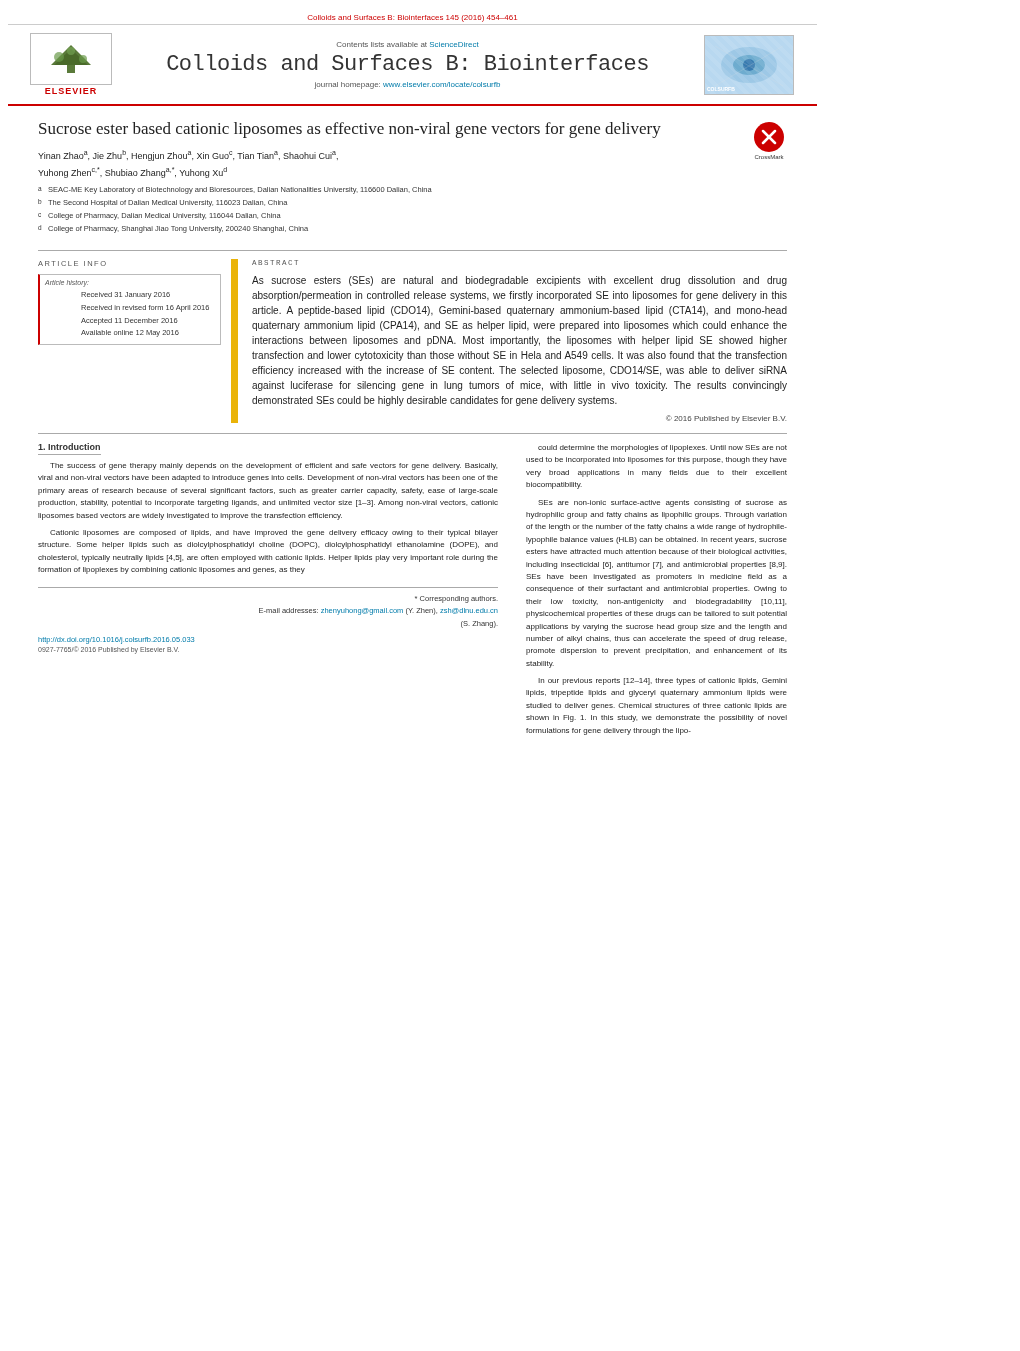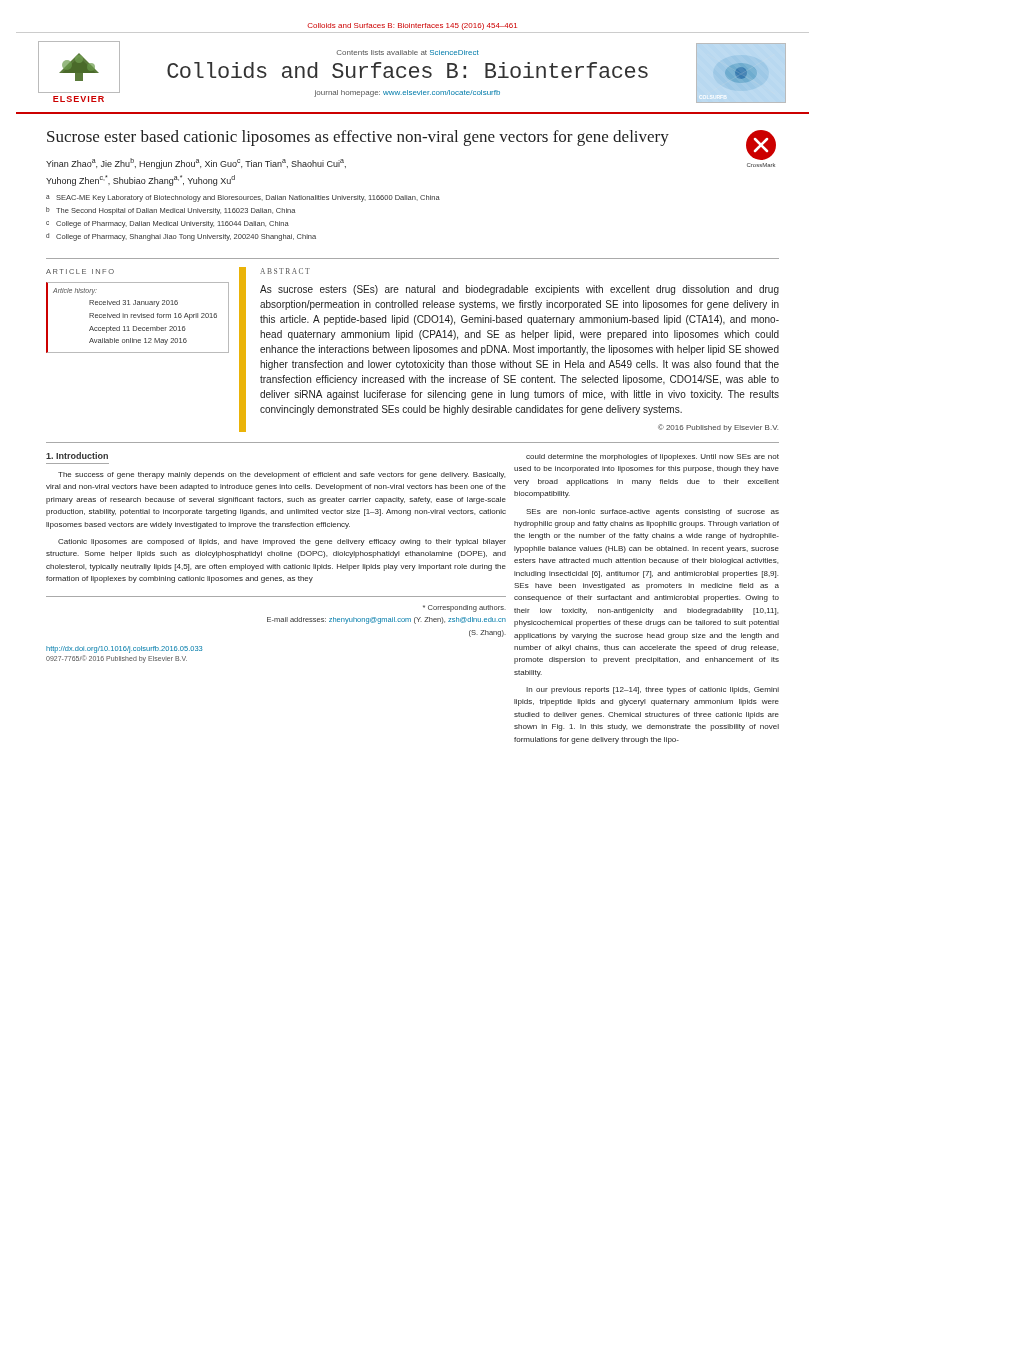--- a/index.html
+++ b/index.html
@@ -8,21 +8,21 @@
       font-size: 9px;
       color: #222;
       background: #fff;
       width: 1020px;
       min-height: 1351px;
     }
     .page {
       width: 825px;
       min-height: 1351px;
       background: #fff;
-      padding: 16px;
+      padding: 8px;
     }
     
     .top-banner {
       background: #fff;
       text-align: center;
       padding: 4px 0 2px 0;
       border-bottom: 1px solid #ccc;
     }
     .top-banner .journal-ref {
       color: #c00;
@@ -247,21 +247,21 @@
       font-size: 7.5px;
       font-family: Arial, sans-serif;
       color: #333;
       line-height: 1.8;
     }
     .abstract-col {
       flex: 1;
     }
     .abstract-title {
       font-size: 7.5px;
-      font-family: Liberation Serif, serif;
+      font-family: Liberation Mono, monospace;
       letter-spacing: 1.5px;
       color: #555;
       margin-bottom: 6px;
       text-transform: uppercase;
     }
     .abstract-text {
       font-size: 10px;
       font-family: Arial, sans-serif;
       color: #222;
       line-height: 1.5;
@@ -276,21 +276,21 @@
     }
     
     .section-divider {
       border: none;
       border-top: 1px solid #aaa;
       margin: 10px 0 8px 0;
     }
     
     .body-two-col {
       display: flex;
-      gap: 8px;
+      gap: 28px;
     }
     .body-left {
       width: 460px;
       flex-shrink: 0;
     }
     .body-right {
       flex: 1;
     }
     .section-heading {
       font-size: 9px;

